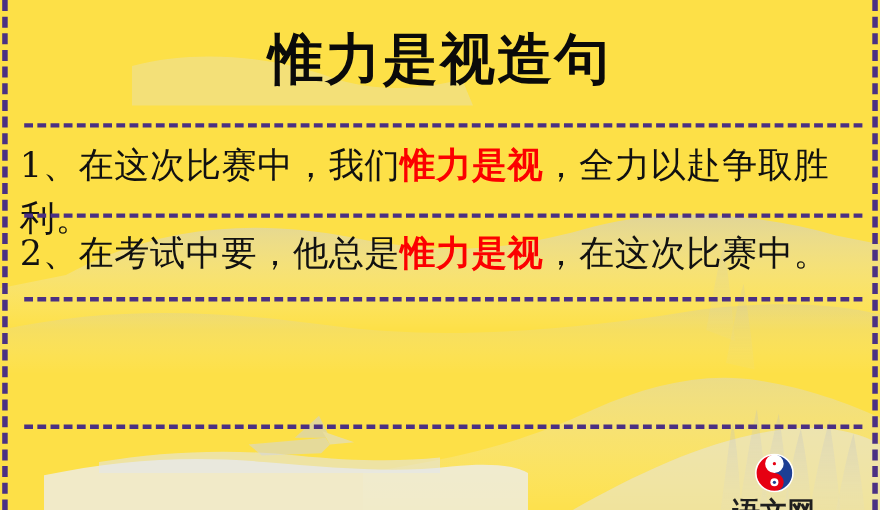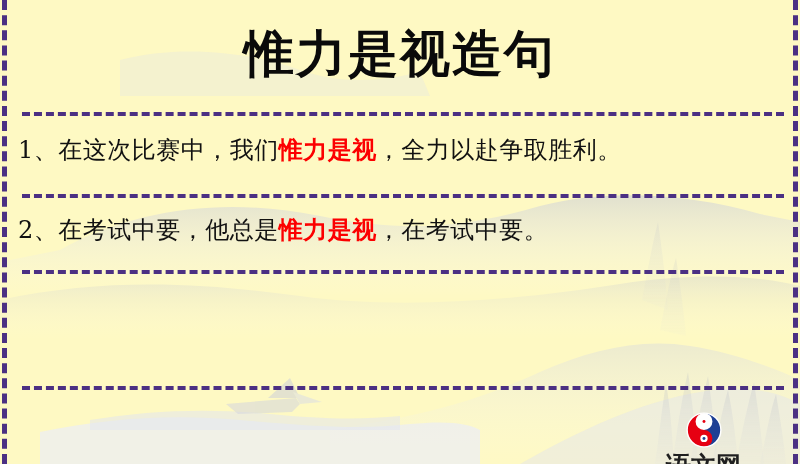--- a/index.html
+++ b/index.html
@@ -10,21 +10,21 @@
   }
   body {
     font-family: "DejaVu Sans", "Liberation Sans", sans-serif;
   }
 
   #page {
     position: relative;
     width: 800px;
     height: 464px;
     overflow: hidden;
-    background: #fef9c3;
+    background: #fde047;
     box-sizing: border-box;
   }
 
   
   .bg-layer {
     position: absolute;
     inset: 0;
     pointer-events: none;
     z-index: 0;
   }
@@ -81,21 +81,21 @@
   .rule.r1 { top: 112px; }
   .rule.r2 { top: 194px; }
   .rule.r3 { top: 270px; }
   .rule.r4 { top: 386px; }
 
   .sentence {
     position: absolute;
     left: 18px;
     width: 752px;
     font-family: "DejaVu Serif", "Liberation Serif", serif;
-    font-size: 24px;
+    font-size: 32px;
     line-height: 48px;
     color: #111111;
     letter-spacing: 0.5px;
   }
   .sentence.s1 { top: 126px; }
   .sentence.s2 { top: 206px; }
   .sentence.s3 { top: 285px; }
 
   .hl {
     color: #fc0000;
@@ -201,21 +201,21 @@
 
     <div class="rule r1"></div>
 
     <div class="sentence s1">
       <span>1、</span><span>在这次比赛中，我们</span><span class="hl">惟力是视</span><span>，全力以赴争取胜利。</span>
     </div>
 
     <div class="rule r2"></div>
 
     <div class="sentence s2">
-      <span>2、</span><span>在考试中要，他总是</span><span class="hl">惟力是视</span><span>，在考试中要。</span>
+      <span>2、</span><span>在考试中要，他总是</span><span class="hl">惟力是视</span><span>，在这次比赛中。</span>
     </div>
 
     <div class="rule r3"></div>
 
 
     <div class="rule r4"></div>
 
     <div class="logo">
       <span class="logo-mark">
         <svg viewBox="0 0 64 64" xmlns="http://www.w3.org/2000/svg" aria-hidden="true">

